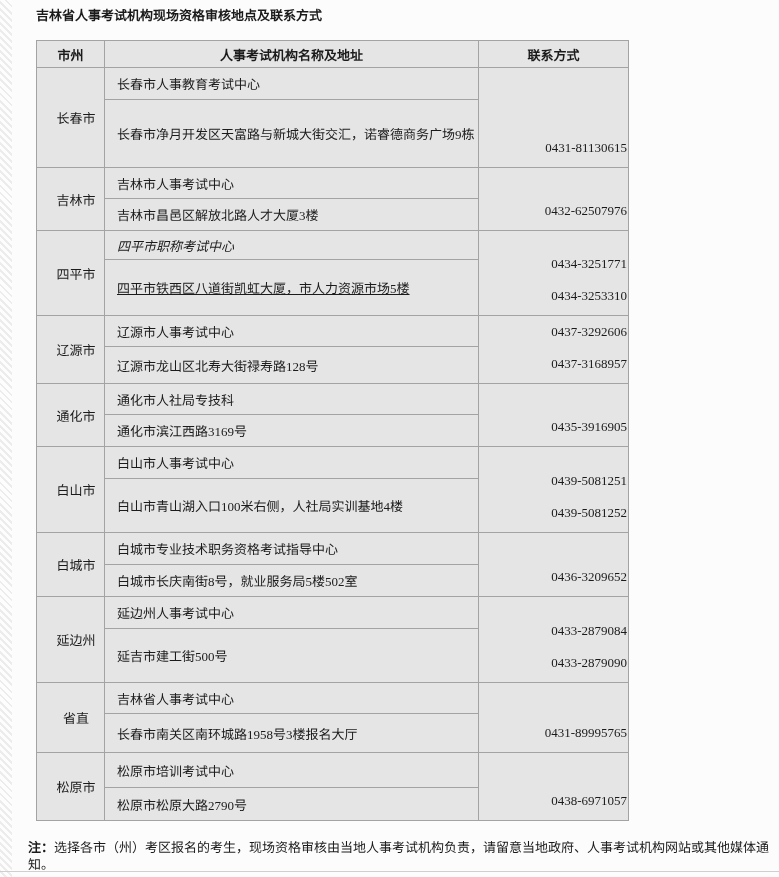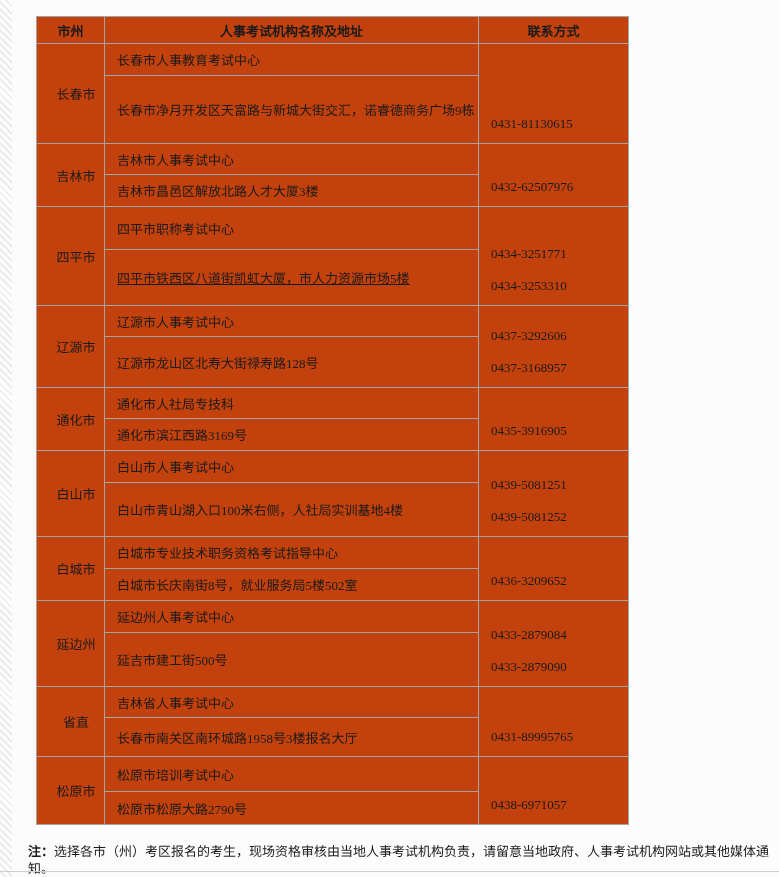--- a/index.html
+++ b/index.html
@@ -21,41 +21,41 @@
     margin: 8px 0 0 0;
     font-size: 13px;
     line-height: 16px;
     font-weight: bold;
   }
   table.main-table {
     border-collapse: collapse;
     table-layout: fixed;
     width: 592px;
     margin-top: 16px;
-    background: #c2410c;
+    background: #e5e5e5;
     border: 1px solid #7f7f7f;
   }
   .main-table th, .main-table td {
     border: 1px solid #a3a3a3;
     font-size: 13px;
     overflow: hidden;
     white-space: nowrap;
     padding-left: 12px;
   }
   .main-table thead th {
     height: 27px;
     font-weight: bold;
     text-align: center;
     padding: 0;
   }
   .cell-city { padding: 0 1px 0 2px; vertical-align: middle; text-align: center; }
   .cell-org, .cell-addr { padding: 0 5px; vertical-align: middle; text-align: left; }
   .cell-contact {
     vertical-align: bottom;
-    text-align: left;
+    text-align: right;
     padding: 0 1px 3px 2px;
   }
   .phone { line-height: 32px; height: 32px; }
   .note {
     margin: 18px 0 0 -8px;
     font-size: 13px;
     line-height: 17px;
   }
   .note b { font-weight: bold; }
   .bottom-line {
@@ -63,20 +63,21 @@
     border-top: 1px solid #cfcfcf;
   }
 </style>
 </head>
 <body>
 
 <div class="stripe"></div>
 
 <div class="content">
 
+  <h1 class="title">吉林省人事考试机构现场资格审核地点及联系方式</h1>
 
   <table class="main-table">
     <colgroup>
       <col style="width:68px">
       <col style="width:374px">
       <col style="width:150px">
     </colgroup>
     <thead>
       <tr>
         <th>市州</th>
@@ -100,39 +101,39 @@
           <td class="cell-org" style="height: 31px;">吉林市人事考试中心</td>
           <td rowspan="2" class="cell-contact">
             <div class="phone">0432-62507976</div>
           </td>
         </tr>
         <tr>
           <td class="cell-addr" style="height: 32px;">吉林市昌邑区解放北路人才大厦3楼</td>
         </tr>
         <tr>
           <td rowspan="2" class="cell-city">四平市</td>
-          <td class="cell-org" style="height: 43px;">四平市职称考试中心</td>
+          <td class="cell-org" style="height: 29px; font-style: italic;">四平市职称考试中心</td>
           <td rowspan="2" class="cell-contact">
             <div class="phone">0434-3251771</div>
             <div class="phone">0434-3253310</div>
           </td>
         </tr>
         <tr>
           <td class="cell-addr" style="height: 56px; text-decoration: underline;">四平市铁西区八道街凯虹大厦，市人力资源市场5楼</td>
         </tr>
         <tr>
           <td rowspan="2" class="cell-city">辽源市</td>
           <td class="cell-org" style="height: 31px;">辽源市人事考试中心</td>
           <td rowspan="2" class="cell-contact">
             <div class="phone">0437-3292606</div>
             <div class="phone">0437-3168957</div>
           </td>
         </tr>
         <tr>
-          <td class="cell-addr" style="height: 51px;">辽源市龙山区北寿大街禄寿路128号</td>
+          <td class="cell-addr" style="height: 37px;">辽源市龙山区北寿大街禄寿路128号</td>
         </tr>
         <tr>
           <td rowspan="2" class="cell-city">通化市</td>
           <td class="cell-org" style="height: 31px;">通化市人社局专技科</td>
           <td rowspan="2" class="cell-contact">
             <div class="phone">0435-3916905</div>
           </td>
         </tr>
         <tr>
           <td class="cell-addr" style="height: 32px;">通化市滨江西路3169号</td>

